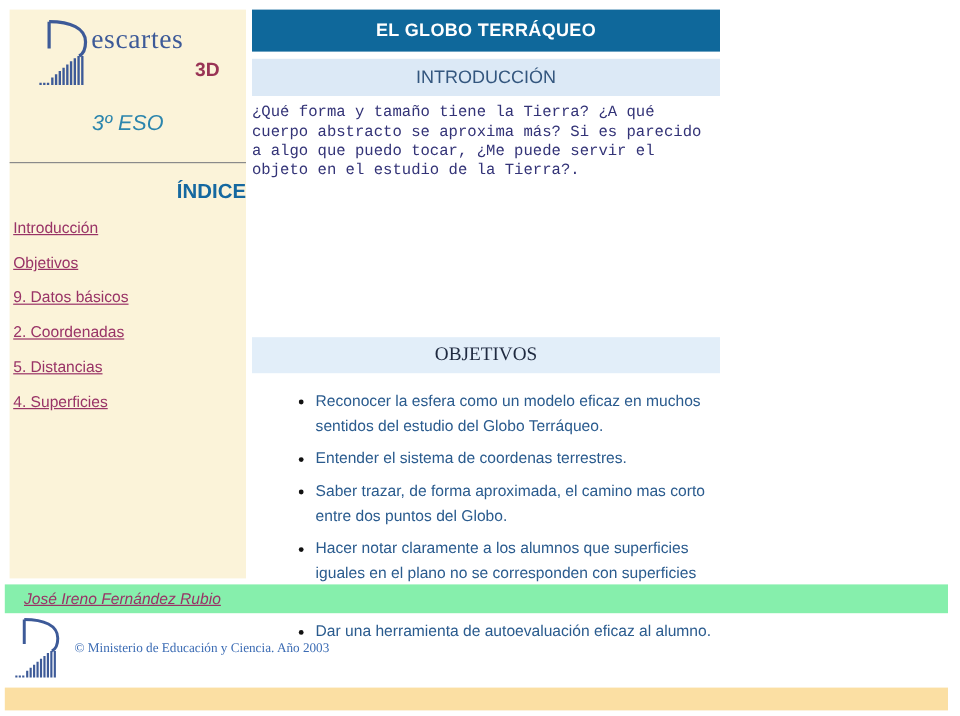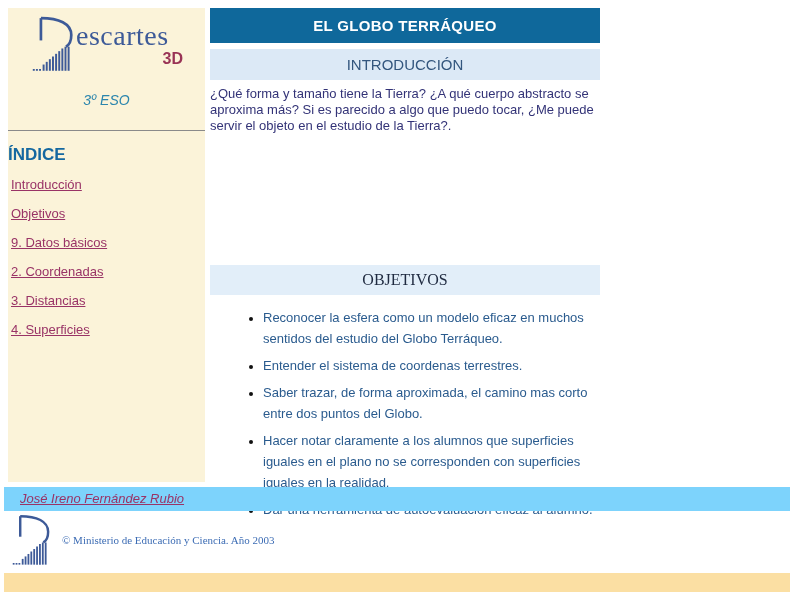--- a/index.html
+++ b/index.html
@@ -11,74 +11,74 @@
   
   .sidebar{
     position:absolute;left:8px;top:8px;width:197px;height:474px;
     background:#FBF3D9;
   }
   .logo{position:relative;height:74px;}
   .logo-d{position:absolute;left:24px;top:4px;}
   .logo-text{
     position:absolute;left:68px;top:12px;
     font-family:"Liberation Serif", serif;
-    font-size:28px;color:#3D5A98;letter-spacing:.5px;
+    font-size:23px;color:#3D5A98;letter-spacing:.5px;
   }
   .logo-3d{
     position:absolute;right:22px;top:42px;
     font-size:16px;font-weight:bold;color:#993355;
     font-family:"Liberation Sans", sans-serif;
   }
   .course{
     margin-top:10px;text-align:center;
-    font-size:14px;font-style:italic;color:#2B85AD;
+    font-size:18px;font-style:italic;color:#2B85AD;
   }
   .side-rule{
     border:0;border-top:1px solid #8a8a8a;
     margin:22px 0 0 0;width:100%;
   }
   .index-title{
-    margin:14px 0 0 0;text-align:left;
+    margin:14px 0 0 0;text-align:right;
     font-size:17px;font-weight:bold;color:#1568A0;
   }
   .nav{margin-top:13px;}
   .nav a{
     display:block;margin:0 0 16px 3px;
     font-size:13px;color:#993366;text-decoration:underline;
     line-height:13px;
   }
   
   .main{position:absolute;left:210px;top:8px;width:390px;}
   .title-bar{
     height:35px;line-height:35px;text-align:center;
     background:#0F689B;color:#ffffff;
     font-size:15px;font-weight:bold;letter-spacing:.3px;
   }
   .intro-bar{
     margin-top:6px;height:31px;line-height:31px;text-align:center;
     background:#DCE9F6;color:#33567E;font-size:15px;
   }
   .intro-text{
-    margin:6px 0 0 0;font-size:13px;line-height:16px;color:#333377;
+    margin:6px 0 0 0;font-size:13px;line-height:16px;color:#333377;font-family:Liberation Mono, monospace;
   }
   .obj-bar{
     margin-top:131px;height:30px;line-height:30px;text-align:center;
     background:#E2EEF9;color:#1F2A40;font-size:16px;
     font-family:"Liberation Serif", serif;
   }
   .obj-list{
     margin:12px 0 0 0;padding:0 0 0 38px;
     font-size:13px;line-height:21px;color:#2A5B8E;
   }
   .obj-list li{margin-bottom:6px;margin-left:15px;}
   .obj-list li::marker{color:#111111;font-size:12px;}
   
   .author-bar{
     position:absolute;left:4px;top:487px;width:786px;height:24px;
-    background:#7dd3fc;
+    background:#86efac;
   }
   .author-bar a{
     margin-left:16px;line-height:24px;display:inline-block;
     font-size:13px;font-style:italic;color:#993366;text-decoration:underline;
   }
   .credits{position:absolute;left:12px;top:510px;width:500px;height:62px;font-family:Liberation Serif, serif;}
   .credits-logo{position:absolute;left:0;top:2px;}
   .copyright{
     position:absolute;left:50px;top:24px;
     font-size:11px;color:#3C6CB4;
@@ -115,21 +115,21 @@
     <span class="logo-3d">3D</span>
   </div>
   <div class="course">3º ESO</div>
   <hr class="side-rule">
   <h2 class="index-title">ÍNDICE</h2>
   <nav class="nav">
     <a href="#">Introducción</a>
     <a href="#">Objetivos</a>
     <a href="#">9. Datos básicos</a>
     <a href="#">2. Coordenadas</a>
-    <a href="#">3. Distancias</a>
+    <a href="#">5. Distancias</a>
     <a href="#">4. Superficies</a>
   </nav>
 </aside>
 
 <main class="main">
   <div class="title-bar">EL GLOBO TERRÁQUEO</div>
 
   <div class="intro-bar">INTRODUCCIÓN</div>
   <p class="intro-text">¿Qué forma y tamaño tiene la Tierra? ¿A qué cuerpo abstracto se aproxima más? Si es parecido a algo que puedo tocar, ¿Me puede servir el objeto en el estudio de la Tierra?.</p>
 

